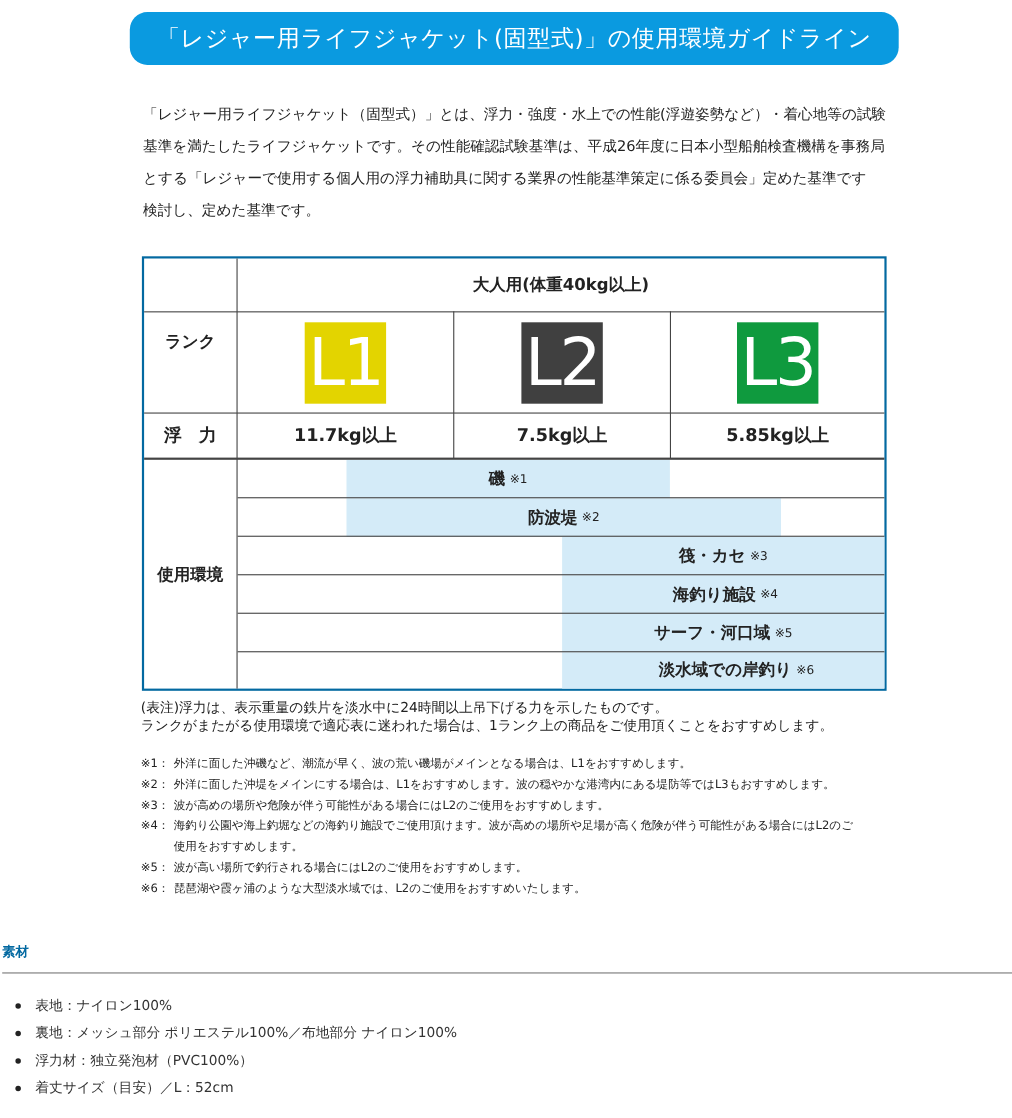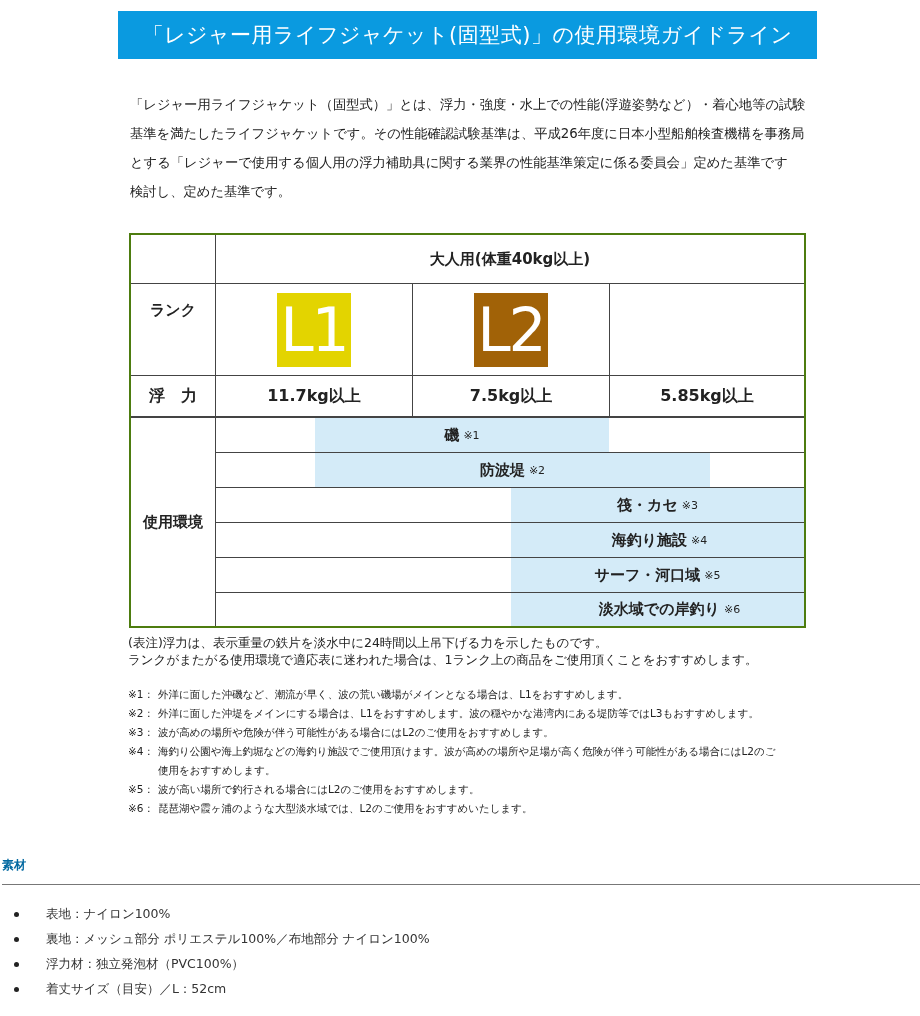--- a/index.html
+++ b/index.html
@@ -1,46 +1,46 @@
 <!DOCTYPE html>
 <html><head>
 <meta charset="utf-8">
 <style>
   html, body { margin:0; padding:0; background:#ffffff; }
   body { width:920px; height:1016px; position:relative; overflow:hidden;
          font-family:"DejaVu Sans", "Liberation Sans", sans-serif; color:#222; }
   .banner { position:absolute; left:118px; top:11px; width:699px; height:48px;
-            background:#0a9ae0; border-radius:0; color:#fff; font-size:21px;
+            background:#0a9ae0; border-radius:16px; color:#fff; font-size:21px;
             display:flex; align-items:center; justify-content:center; letter-spacing:0.5px; }
   .intro { position:absolute; left:130px; top:90px; width:690px; font-size:13.3px;
            line-height:29px; color:#222; }
   .intro p { margin:0; }
   .tbl { position:absolute; left:129px; top:233px; width:677px; height:395px;
-         border:2px solid #4d7c0f; box-sizing:border-box;padding-left:12px; }
+         border:2px solid #0369a1; box-sizing:border-box;padding-left:12px; }
   .cell { position:absolute; box-sizing:border-box; display:flex; align-items:center;
           justify-content:center; font-size:15px; font-weight:bold; color:#222; }
   .hl { position:absolute; background:#d4ebf8; }
   .hline { position:absolute; height:1px; background:#444; }
   .vline { position:absolute; width:1px; background:#444; }
   .badge { width:74px; height:74px; display:flex; align-items:center; justify-content:center;
            color:#fff; font-size:60px; font-weight:normal; font-family:"DejaVu Sans", sans-serif;
            letter-spacing:-2px; }
   .note-mark { font-size:11px; font-weight:normal; margin-left:4px; }
   .notes { position:absolute; left:128px; top:634px; width:700px; font-size:12.5px;
            line-height:17px; color:#222; }
   .notes p { margin:0; }
   .fn { position:absolute; left:128px; top:685px; width:700px; font-size:10.5px;
         line-height:19px; color:#222; }
   .fn .row { display:flex; }
   .fn .mark { width:30px; flex:none; }
   .material-title { position:absolute; left:2px; top:857px; font-size:12px; color:#0369a1; font-weight:bold; }
   .divider { position:absolute; left:2px; top:884px; width:918px; height:1px; background:#777; }
   .mat-list { position:absolute; left:14px; top:902px; margin:0; padding:0; list-style:none;
               font-size:12.5px; color:#333; }
-  .mat-list li { height:25px; display:flex; align-items:center;gap:14px; }
+  .mat-list li { height:25px; display:flex; align-items:center; }
   .mat-list .dot { width:5px; height:5px; background:#222; border-radius:50%; margin-right:13px; }
 </style>
 </head>
 <body>
 
 <div class="banner">
   <span>「レジャー用ライフジャケット(固型式)」の使用環境ガイドライン</span>
 </div>
 
 <div class="intro">
@@ -71,21 +71,24 @@
   <div class="hline" style="left:85px; top:322px; width:588px;"></div>
   <div class="hline" style="left:85px; top:357px; width:588px;"></div>
 
   <div class="cell" style="left:85px; top:0; width:588px; height:48px;">大人用(体重40kg以上)</div>
 
   <div class="cell" style="left:0; top:49px; width:84px; height:52px;">ランク</div>
   <div class="cell" style="left:85px; top:49px; width:196px; height:91px;">
     <div class="badge" style="background:#e3d400;">L1</div>
   </div>
   <div class="cell" style="left:282px; top:49px; width:196px; height:91px;">
-    <div class="badge" style="background:#a16207;">L2</div>
+    <div class="badge" style="background:#404040;">L2</div>
+  </div>
+  <div class="cell" style="left:479px; top:49px; width:194px; height:91px;">
+    <div class="badge" style="background:#0f9a3e;">L3</div>
   </div>
 
   <div class="cell" style="left:0; top:141px; width:84px; height:40px; font-size:16px;">浮　力</div>
   <div class="cell" style="left:85px; top:141px; width:196px; height:40px; font-size:16px;">11.7kg以上</div>
   <div class="cell" style="left:282px; top:141px; width:196px; height:40px; font-size:16px;">7.5kg以上</div>
   <div class="cell" style="left:479px; top:141px; width:194px; height:40px; font-size:16px;">5.85kg以上</div>
 
   <div class="cell" style="left:0; top:183px; width:84px; height:208px; line-height:20px;">
     <span>使用</span>
     <span>環境</span>

